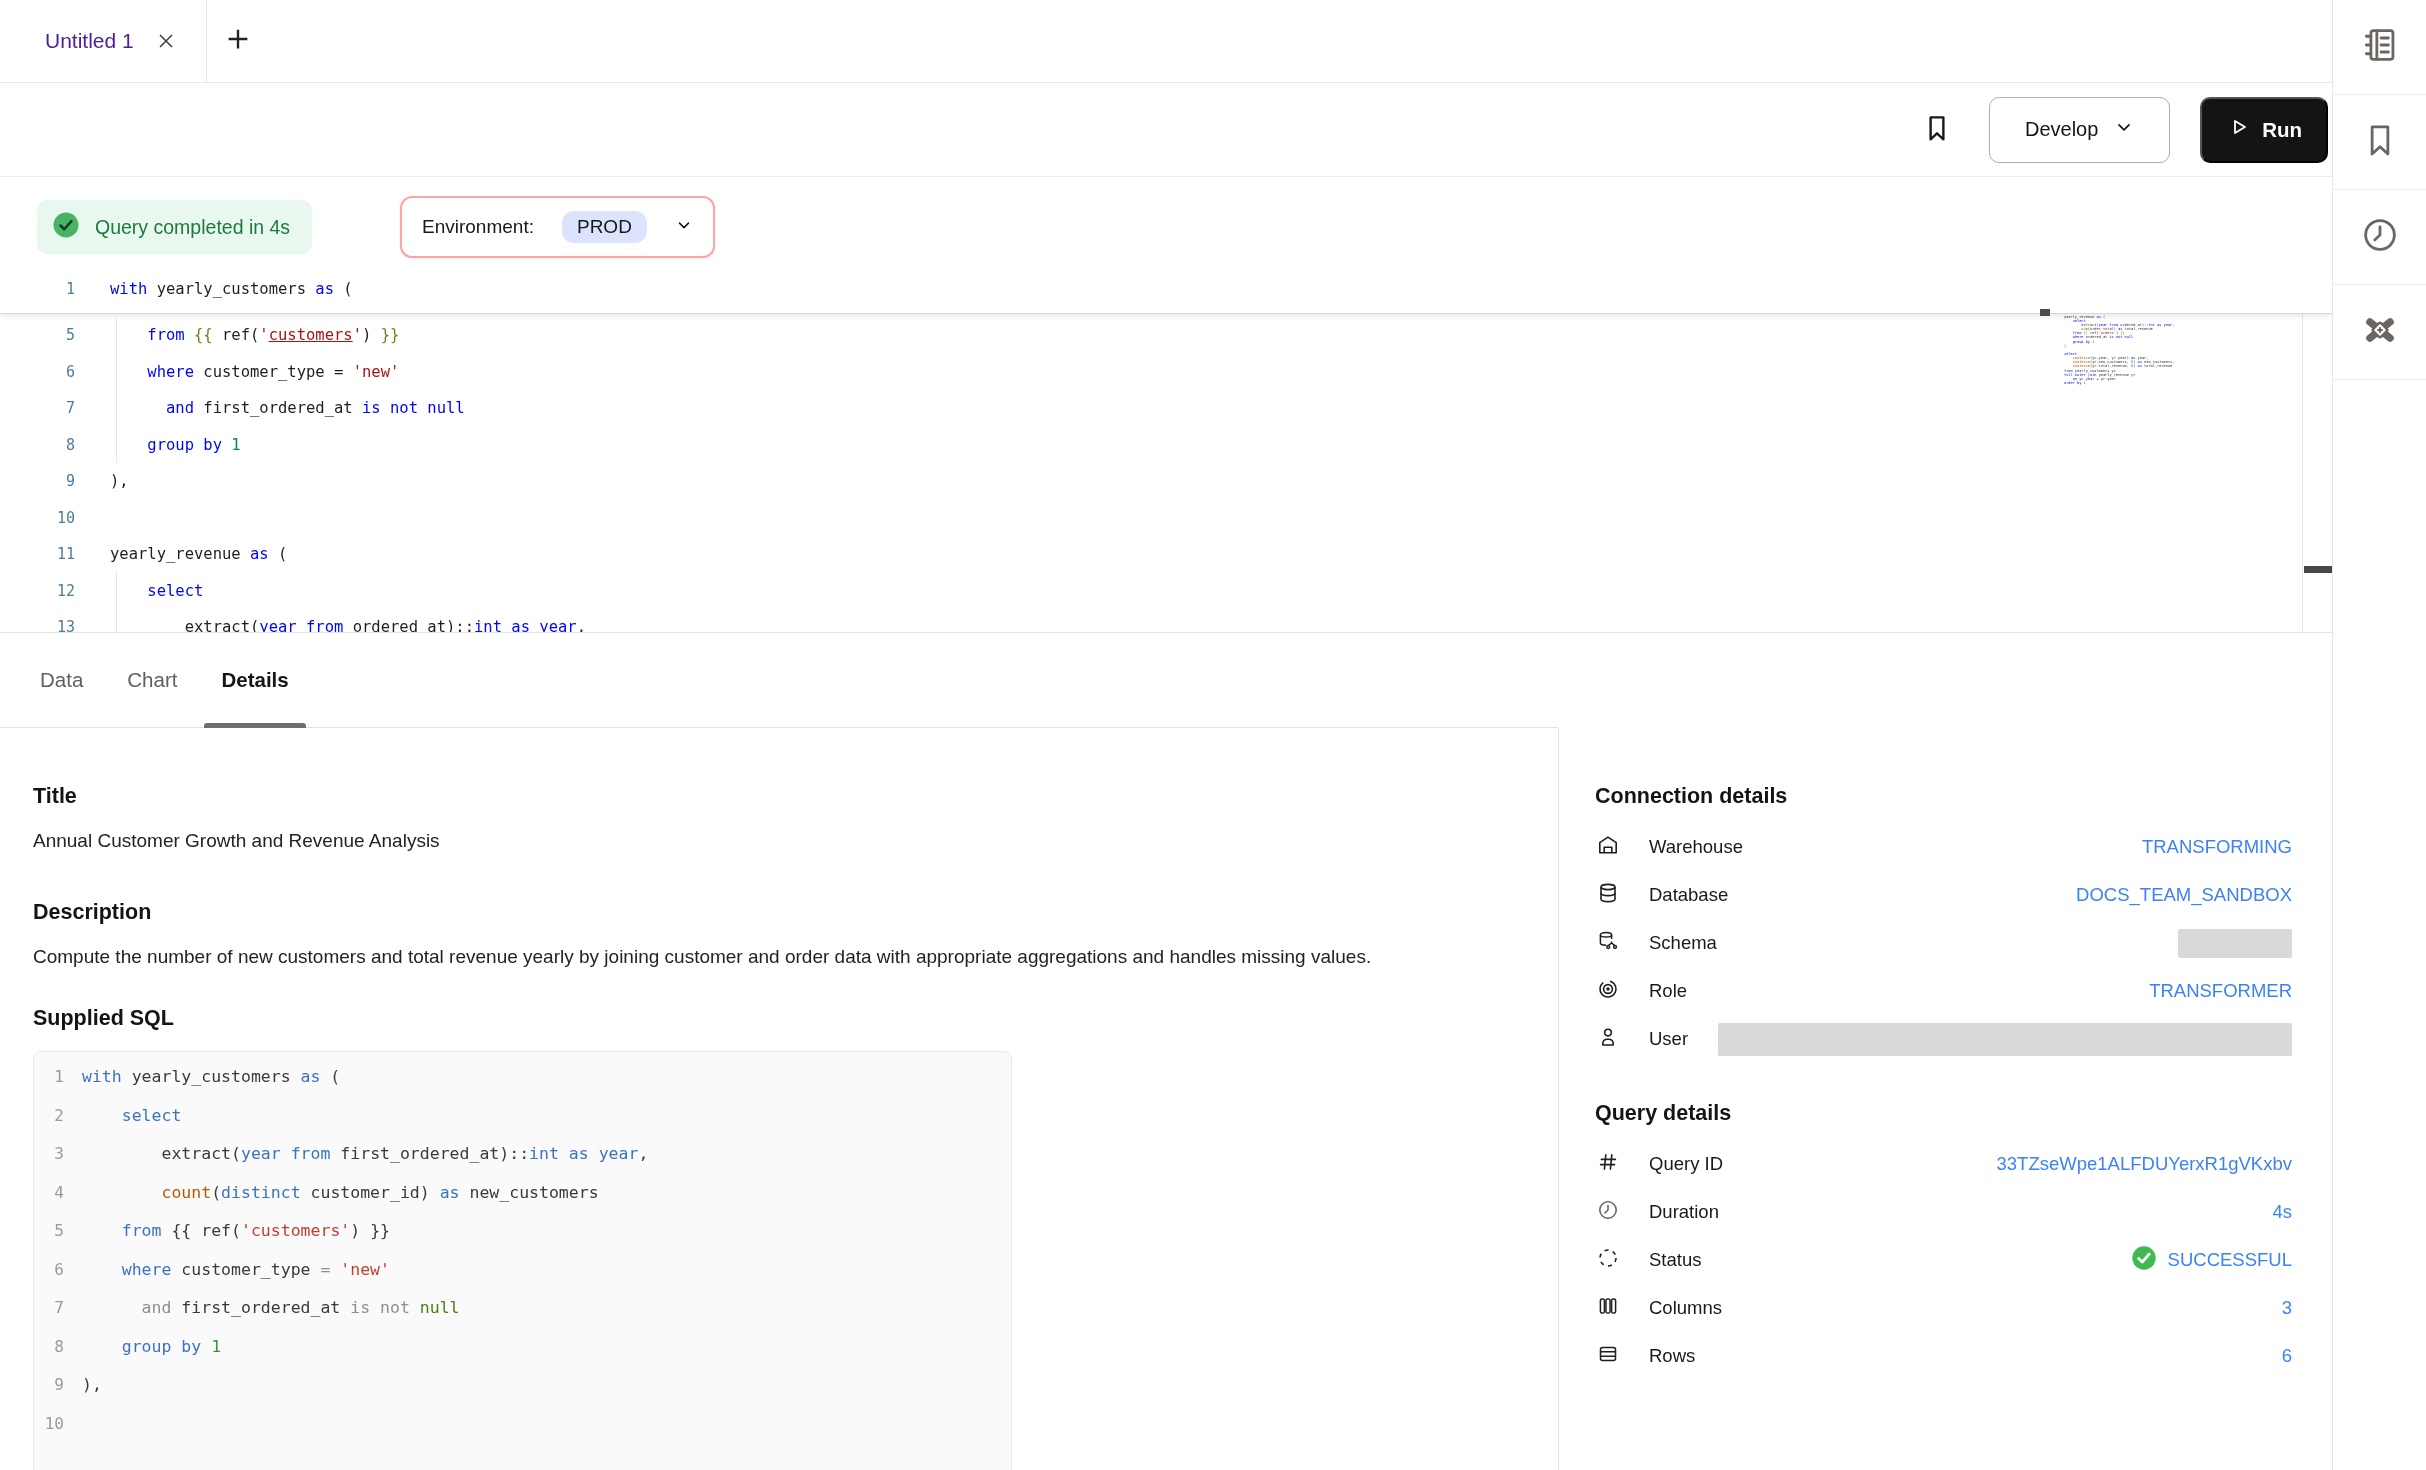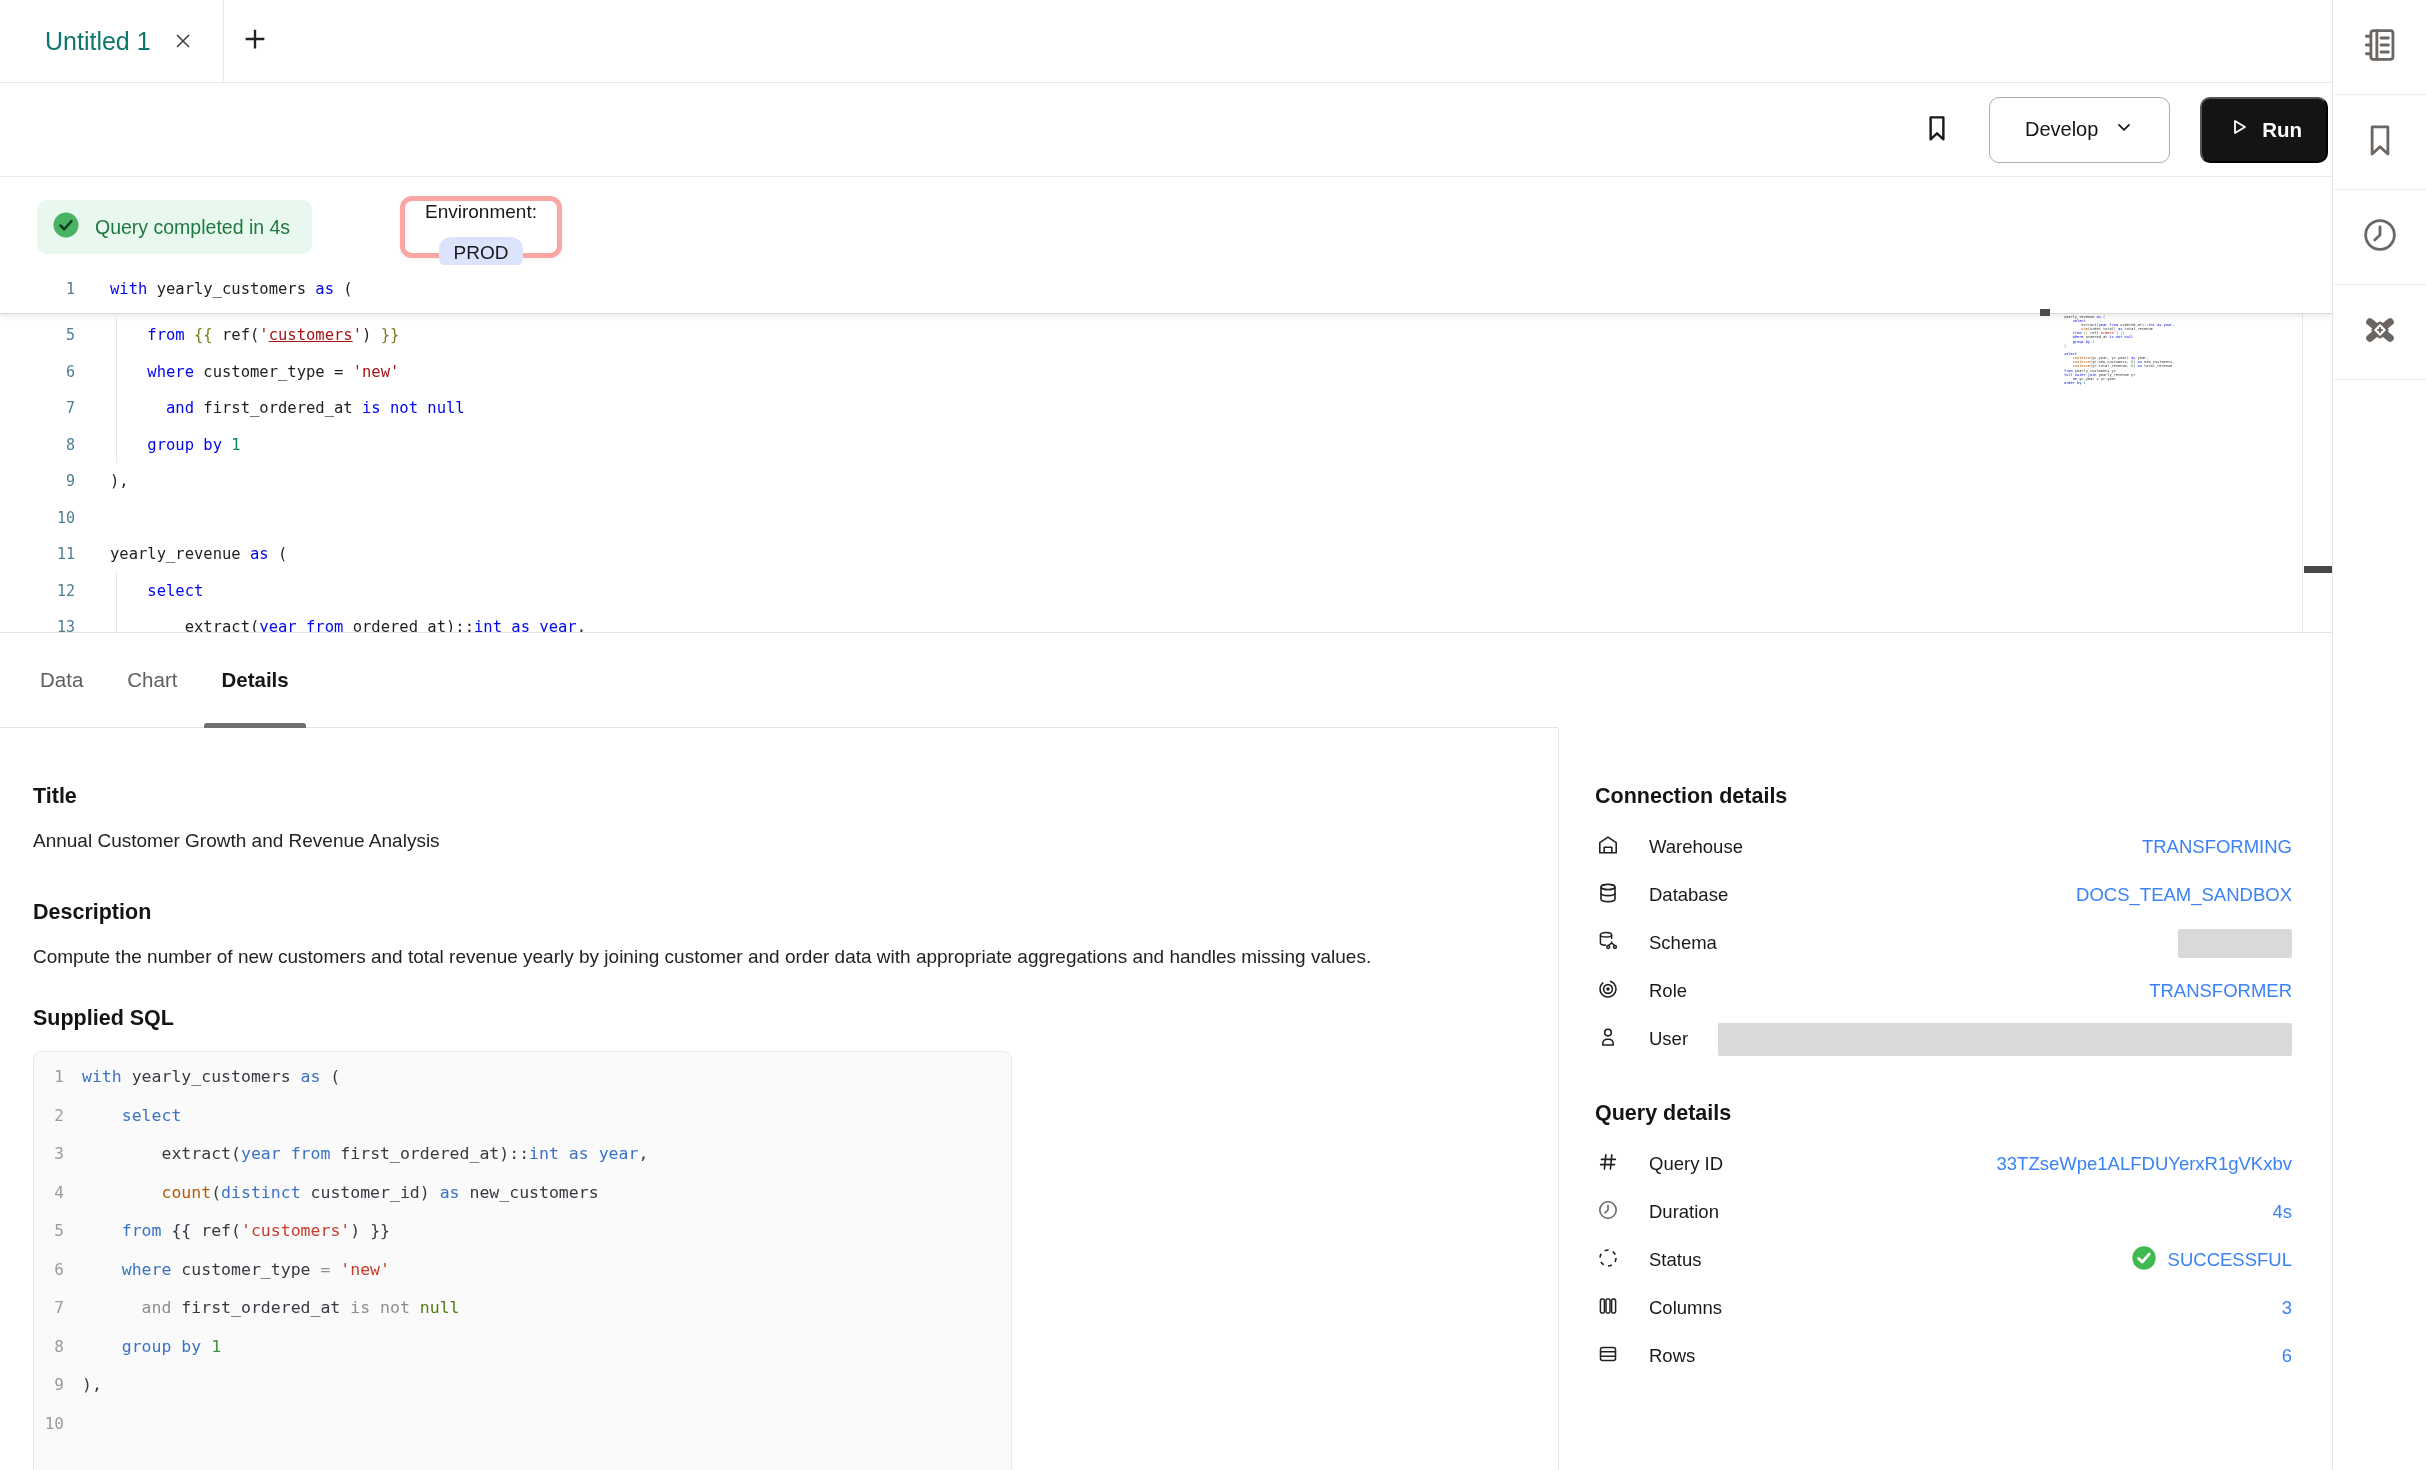--- a/index.html
+++ b/index.html
@@ -11,41 +11,41 @@
   .right-rail { position:absolute; top:0; right:0; width:94px; height:1470px; border-left:1px solid #e7e7e7; background:#fff; }
   .rail-cell { height:95px; display:flex; align-items:center; justify-content:center; border-bottom:1px solid #ededed; cursor:pointer; }
   .rail-cell svg { width:42px; height:42px; }
 
   
   .main { position:absolute; top:0; left:0; width:2332px; height:1470px; }
 
   
   .tabbar { position:absolute; top:0; left:0; right:0; height:83px; border-bottom:1px solid #e8e8e8; display:flex; align-items:stretch; background:#fff; }
   .file-tab { display:flex; align-items:center; gap:20px; padding:0 28px 0 45px; border-right:1px solid #e8e8e8; cursor:pointer; }
-  .file-tab .tab-label { font-size:25px; color:#0f766e; }
+  .file-tab .tab-label { font-size:21px; color:#4c1d95; }
   .tab-close svg { width:24px; height:24px; display:block; }
   .new-tab-btn { display:flex; align-items:center; justify-content:center; width:62px; cursor:pointer; }
   .new-tab-btn svg { width:30px; height:30px; }
 
   
   .toolbar { position:absolute; top:83px; left:0; right:0; height:94px; border-bottom:1px solid #ececec; background:#fff; }
   .toolbar-right { position:absolute; right:2px; top:0; height:100%; display:flex; align-items:center; gap:30px; padding-right:2px; }
   .icon-btn { width:44px; height:44px; display:flex; align-items:center; justify-content:center; cursor:pointer; }
   .icon-btn svg { width:34px; height:34px; }
   .develop-btn { height:66px; min-width:181px; border:1.5px solid #adadad; border-radius:10px; background:#fff; display:flex; align-items:center; justify-content:center; gap:16px; padding:0 26px; font-size:20px; color:#141414; cursor:pointer; }
   .develop-btn svg { width:20px; height:20px; }
   .run-btn { height:66px; min-width:127px; background:#141414; color:#fff; border-radius:10px; display:flex; align-items:center; justify-content:center; gap:12px; padding:0 24px; font-size:20.5px; font-weight:600; cursor:pointer; }
   .run-btn svg { width:24px; height:24px; }
 
   
   .statusrow { position:absolute; top:177px; left:0; right:0; height:88px; background:#fff;text-align:center; }
   .query-pill { position:absolute; left:37px; top:23px; height:54px; background:#e9f8ee; border-radius:10px; display:flex; align-items:center; gap:14px; padding:0 22px 0 14px; }
   .query-pill .qp-text { font-size:19.5px; font-weight:500; color:#1d7a3e; }
   .query-pill svg { width:30px; height:30px; }
-  .env-control { position:absolute; left:400px; top:19px; height:62px; background:#fff; border:5px solid #fca5a5; border-radius:12px; box-shadow:0 1px 3px rgba(0,0,0,.07); display:flex; align-items:center; gap:14px; padding:0 20px; cursor:pointer;flex-direction:column; }
+  .env-control { position:absolute; left:400px; top:19px; height:62px; background:#fff; border:2px solid #fca5a5; border-radius:12px; box-shadow:0 1px 3px rgba(0,0,0,.07); display:flex; align-items:center; gap:28px; padding:0 20px; cursor:pointer; }
   .env-label { font-size:19px; color:#17181c; }
   .env-pill { background:#dbe4fc; border-radius:12px; padding:5px 15px; font-size:19px; font-weight:500; color:#17181c; }
   .env-control svg { width:18px; height:18px; }
 
   
   .editor { position:absolute; top:265px; left:0; right:0; height:368px; background:#fff; border-bottom:1px solid #e3e3e3; overflow:hidden; }
   .editor .cl { display:flex; white-space:pre; }
   .editor .ln { width:75px; flex:none; text-align:right; color:#4f7d95; font-family:"DejaVu Sans Mono", monospace; font-size:15px; }
   .editor .ct { margin-left:35px; font-family:"DejaVu Sans Mono", monospace; font-size:15.5px; color:#1f1f1f; }
   .sticky-row { position:absolute; top:0; left:0; right:0; height:49px; background:#fff; z-index:3; border-bottom:1px solid #d9d9d9; box-shadow:0 3px 5px rgba(0,0,0,.08); }

